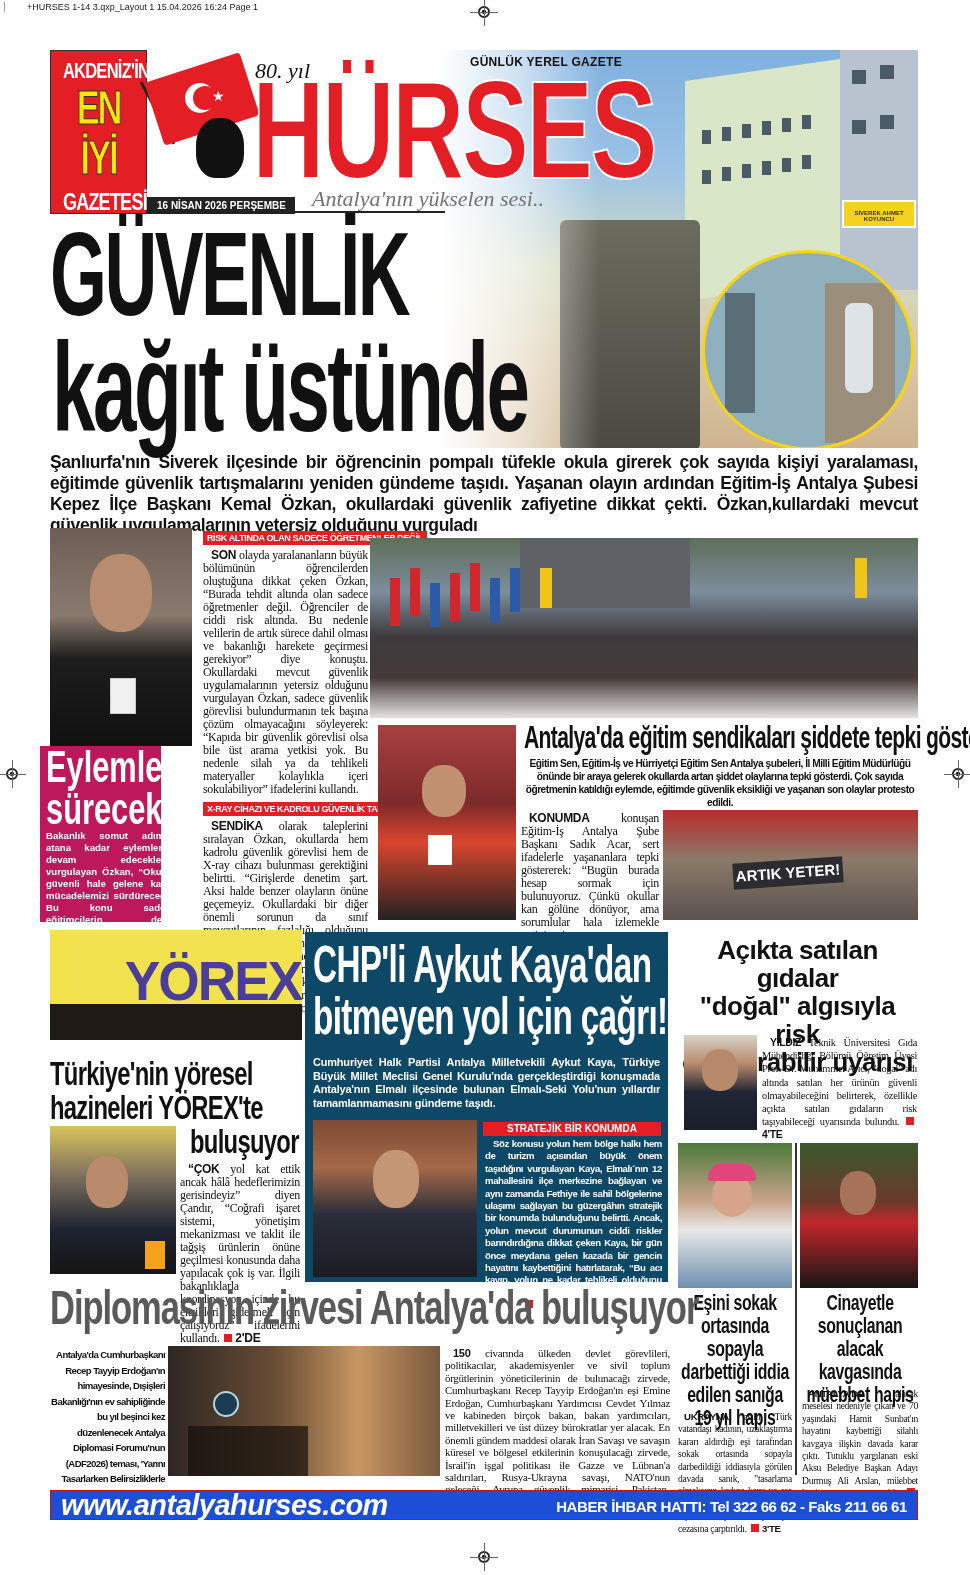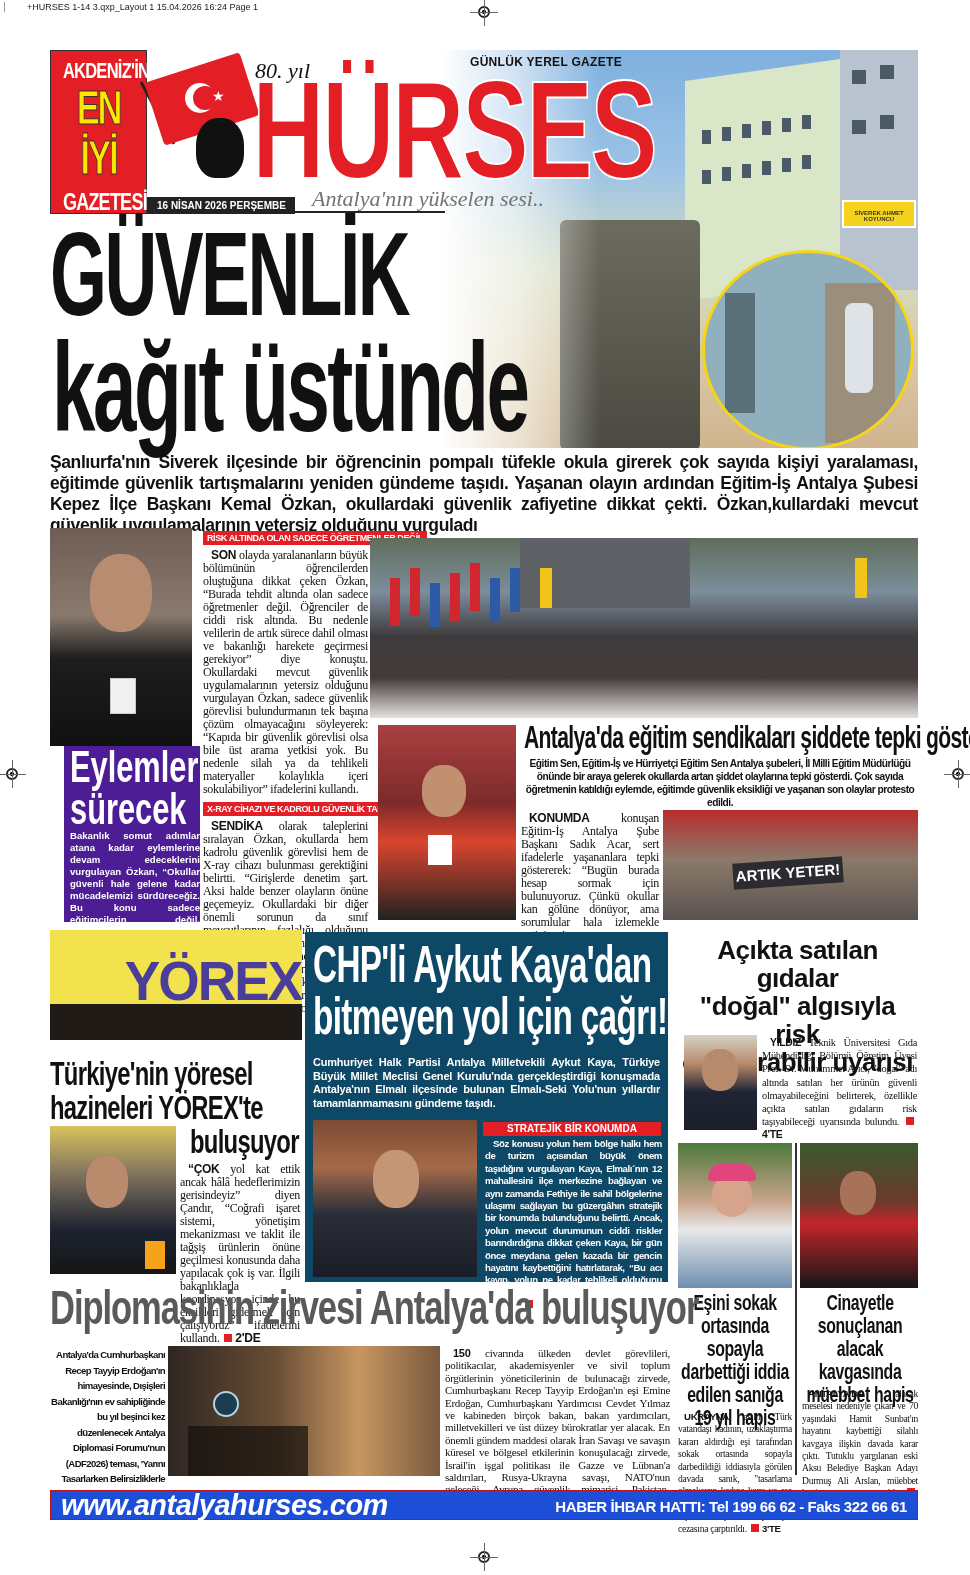--- a/index.html
+++ b/index.html
@@ -39,21 +39,21 @@
 .truck{position:absolute;left:120px;top:170px;width:140px;height:230px;background:linear-gradient(180deg,#6b6b5e,#4a4a42);border-radius:6px}
 .circle{position:absolute;left:262px;top:200px;width:212px;height:200px;border-radius:50%;border:3px solid #f7d416;background:#8fb0bc;overflow:hidden}
 
 .h1a{left:50px;top:215px;font-size:118px;font-weight:bold;color:#111;line-height:118px;letter-spacing:-4px;transform:scaleX(.62)}
 .h1b{left:52px;top:325px;font-size:126px;font-weight:bold;color:#111;line-height:126px;letter-spacing:-4px;transform:scaleX(.62)}
 .lead{left:50px;top:452px;width:868px;font-size:17.5px;font-weight:bold;line-height:21px;text-align:justify;letter-spacing:-.4px}
 
 .ph{position:absolute;overflow:hidden}
 .ozkan{left:50px;top:528px;width:142px;height:218px;background:linear-gradient(180deg,#6d5d54 0%,#8a7a6e 40%,#1d1d1d 60%,#111 100%)}
 .ozkan .face{position:absolute;left:40px;top:26px;width:62px;height:78px;border-radius:45%;background:#b88c70}
-.eylembox{left:64px;top:746px;width:136px;height:176px;background:#4c1d95}
+.eylembox{left:40px;top:746px;width:121px;height:176px;background:#be185d}
 .eylem-t{position:absolute;left:6px;top:0;font-size:44px;font-weight:bold;color:#fff;line-height:42px;transform:scaleX(.7);transform-origin:left top;white-space:nowrap}
 .eylem-b{position:absolute;left:6px;top:84px;width:130px;font-size:9.6px;font-weight:bold;color:#fff;line-height:12px;text-align:justify}
 .kicker{background:#e31e24;color:#fff;font-size:9px;font-weight:bold;padding:2px 4px;display:inline-block;letter-spacing:-.4px;white-space:nowrap}
 .col{font-family:"Liberation Serif",serif;font-size:12px;line-height:13px;text-align:justify;letter-spacing:-.3px}
 .col b{font-family:"Liberation Sans",sans-serif}
 .ref{color:#111;font-weight:bold;font-family:"Liberation Sans",sans-serif}
 .ref::before{content:"";display:inline-block;width:8px;height:8px;background:#e31e24;margin:0 3px 0 2px}
 .protest{left:370px;top:538px;width:548px;height:180px;background:linear-gradient(180deg,#5f6e5a 0%,#7c8d9c 30%,#3e3a3c 55%,#4a3c36 100%)}
 .protest .bldg{position:absolute;left:150px;top:0;width:170px;height:70px;background:#5e6266}
 .flagr{position:absolute;width:10px;height:48px;background:#d2262e}
@@ -260,14 +260,14 @@
 <div class="abs h6 cond">Diplomasinin zirvesi Antalya'da buluşuyor</div>
 <div class="abs diplol cond">Antalya'da Cumhurbaşkanı Recep Tayyip Erdoğan'ın himayesinde, Dışişleri Bakanlığı'nın ev sahipliğinde bu yıl beşinci kez düzenlenecek Antalya Diplomasi Forumu'nun (ADF2026) teması, 'Yarını Tasarlarken Belirsizliklerle Başetmek' olarak belirlendi</div>
 <div class="abs ph diploph">
   <div class="globe"></div>
   <div style="position:absolute;left:20px;top:80px;width:120px;height:50px;background:rgba(20,15,12,.7)"></div>
 </div>
 <div class="abs col diplor" style="text-indent:8px"><b>150</b><span> civarında ülkeden devlet görevlileri, politikacılar, akademisyenler ve sivil toplum örgütlerinin yöneticilerinin de bulunacağı zirvede, Cumhurbaşkanı Recep Tayyip Erdoğan'ın eşi Emine Erdoğan, Cumhurbaşkanı Yardımcısı Cevdet Yılmaz ve kabineden birçok bakan, bakan yardımcıları, milletvekilleri ve üst düzey bürokratlar yer alacak. En önemli gündem maddesi olarak İran Savaşı ve savaşın küresel ve bölgesel etkilerinin konuşulacağı zirvede, İsrail'in işgal politikası ile Gazze ve Lübnan'a saldırıları, Rusya-Ukrayna savaşı, NATO'nun geleceği, Avrupa güvenlik mimarisi, Pakistan-Afganistan sınır hattındaki gerilimler ele alınacak.</span> <span class="ref">2'DE</span></div>
 
 <div class="abs footer">
   <span class="url">www.antalyahurses.com</span>
-  <span class="ihbar">HABER İHBAR HATTI: Tel 199 66 62 - Faks 322 66 61</span>
+  <span class="ihbar">HABER İHBAR HATTI: Tel 322 66 62 - Faks 211 66 61</span>
 </div>
 
 </body></html>

